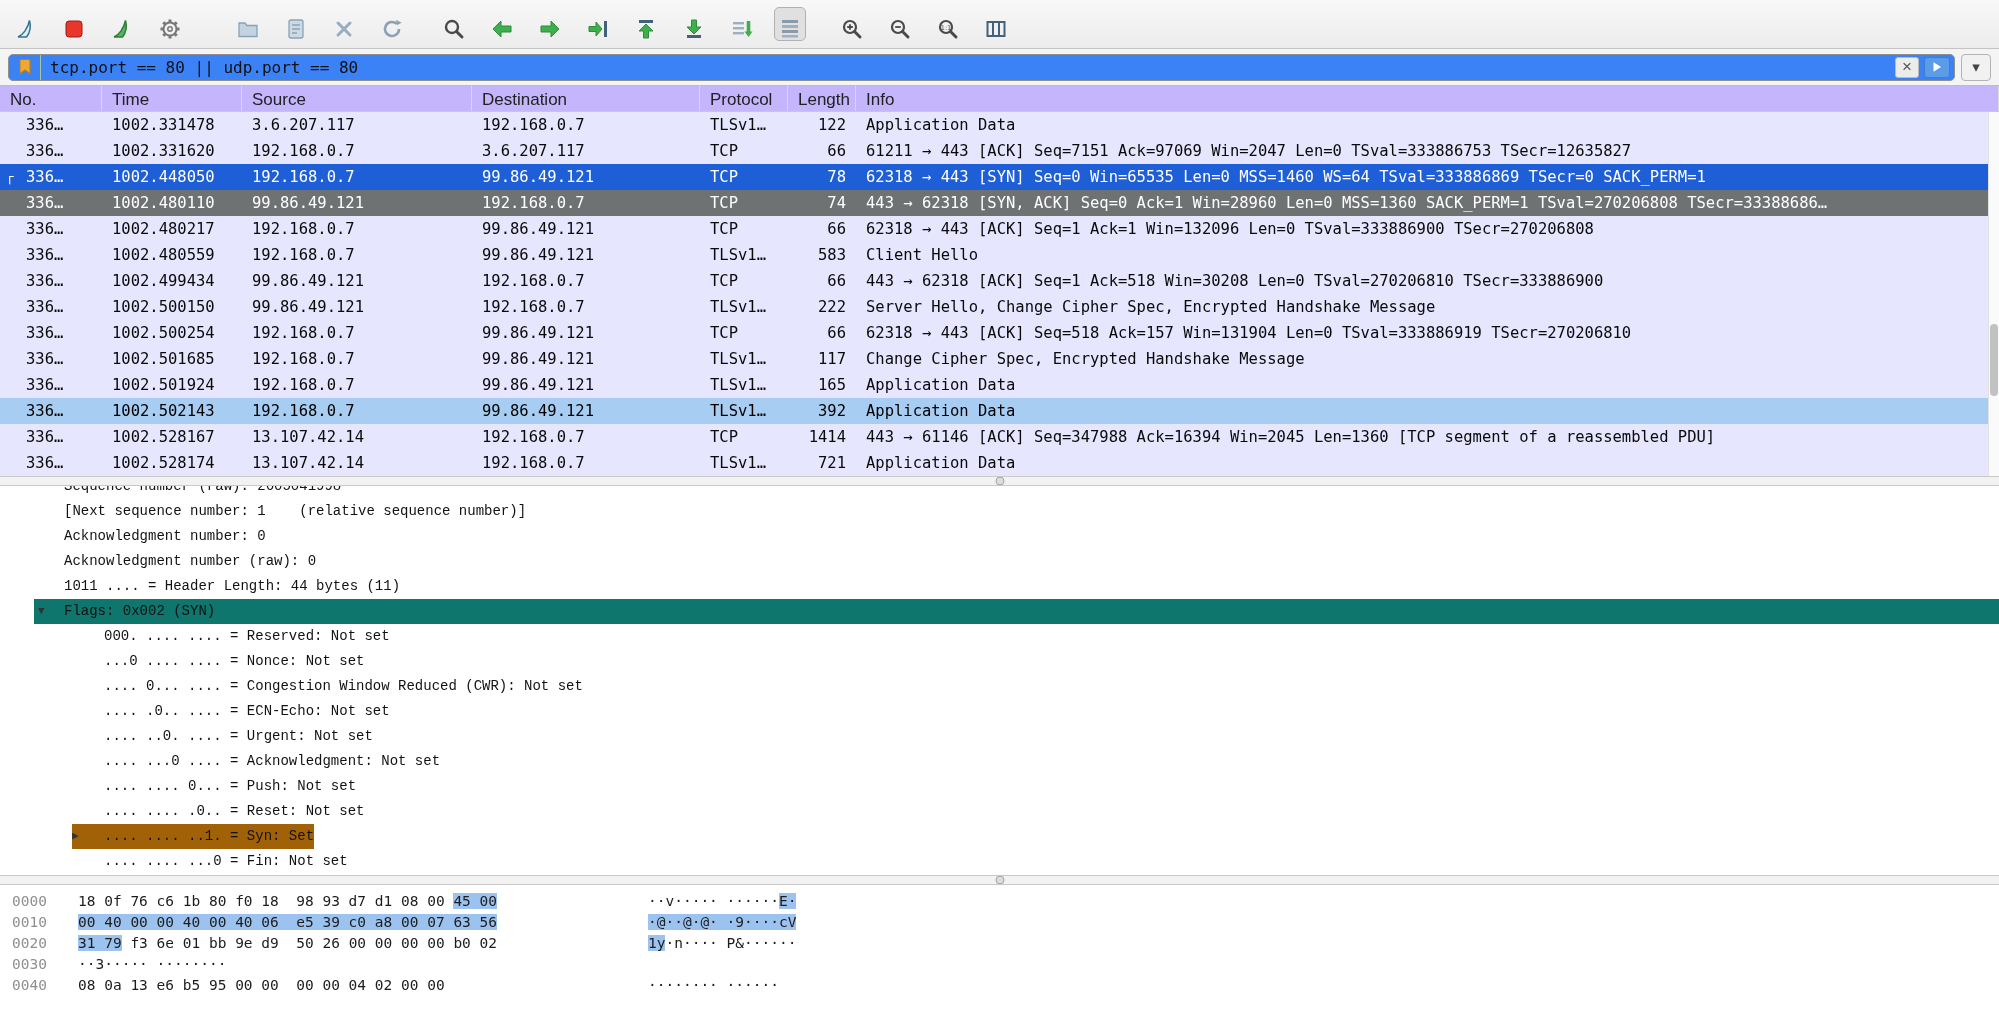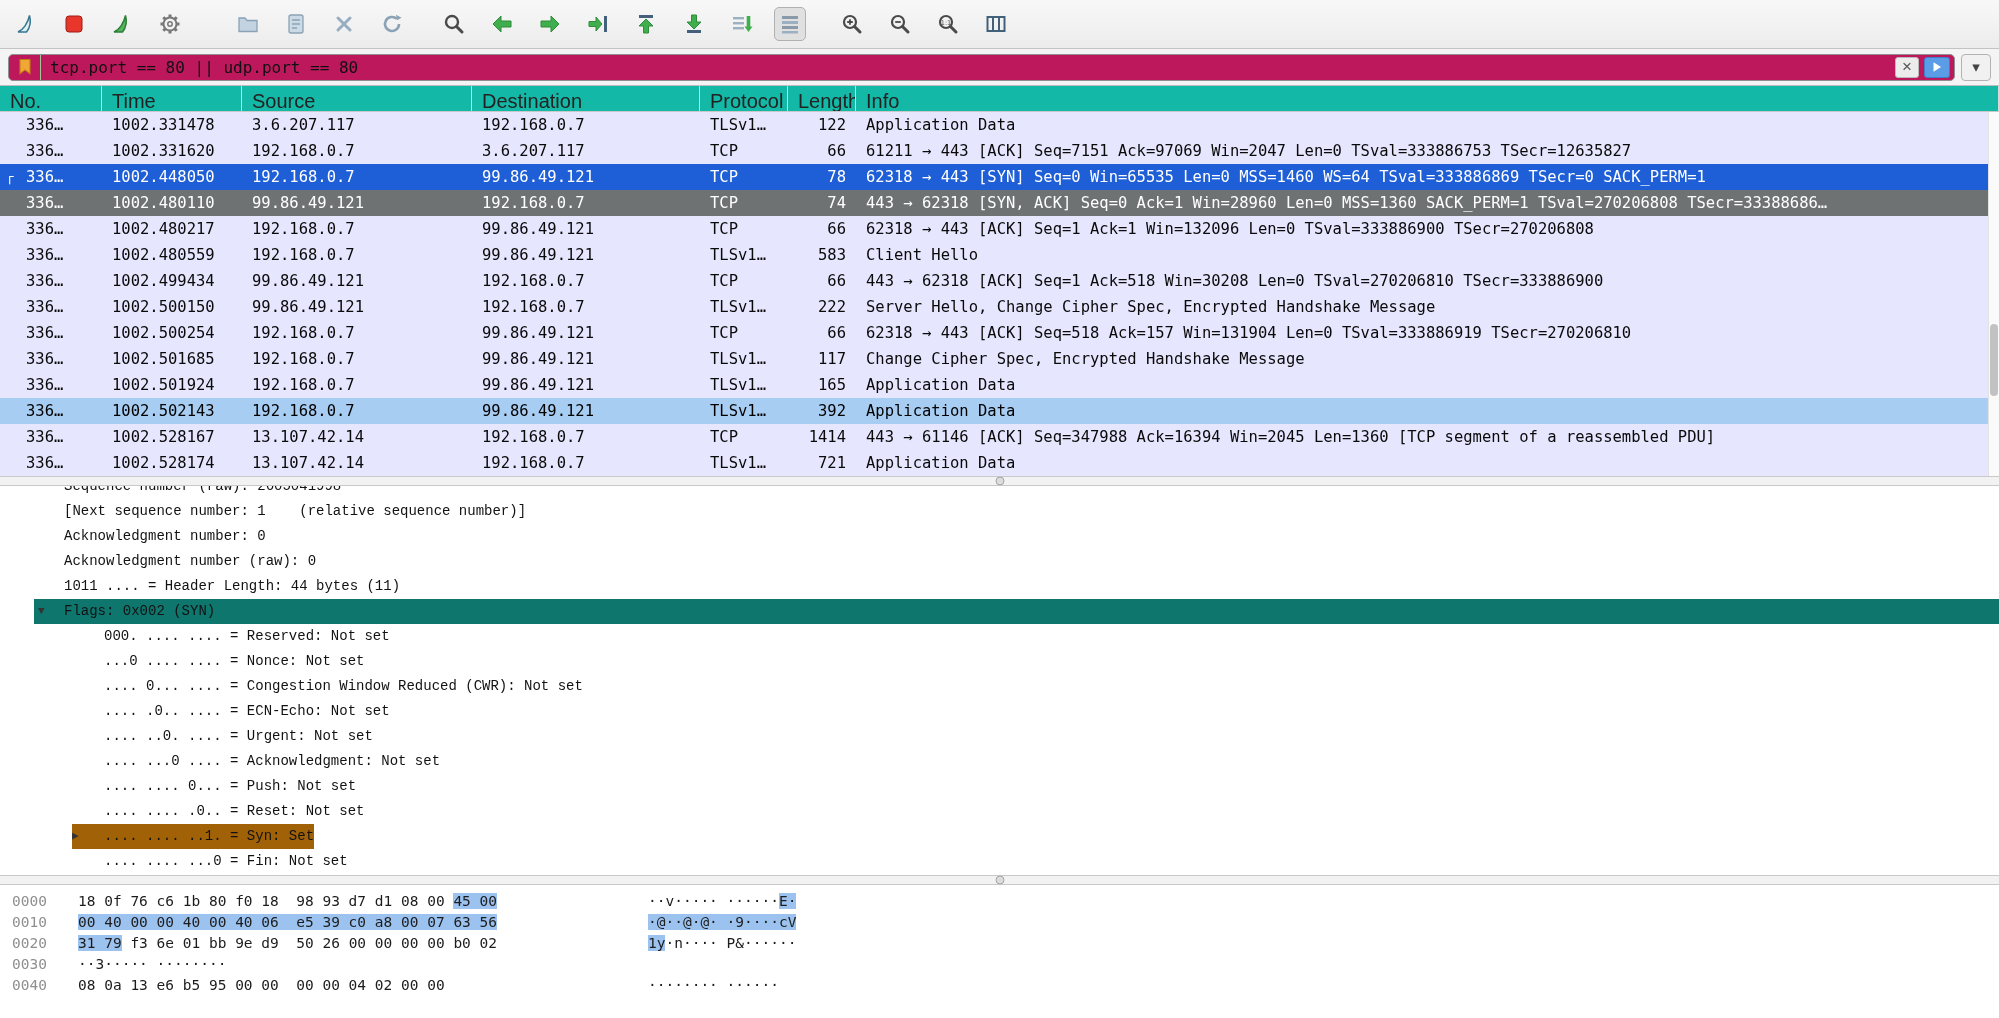--- a/index.html
+++ b/index.html
@@ -4,48 +4,48 @@
 <style>
   * { box-sizing: border-box; margin: 0; padding: 0; }
   html,body { width:1999px; height:1018px; overflow:hidden; background:#fff;
               font-family:"Liberation Sans", sans-serif; }
 
   
   .toolbar { height:49px; background:linear-gradient(#f8f8f8,#ececec);
              border-bottom:1px solid #c3c3c3; display:flex; align-items:center;
              padding-left:10px; }
   .tb-btn { width:32px; height:34px; margin-right:16px; display:flex;
-            align-items:center; justify-content:center; border-radius:5px; flex:none; }
+            align-items:flex-end; justify-content:center; border-radius:5px; flex:none; }
   .tb-btn.active { background:#e0e0e0; border:1px solid #b1b1b1; }
   .tb-sp1 { width:30px; flex:none; } .tb-sp2 { width:14px; flex:none; }
 
   
   .filterbar { height:37px; background:#f4f4f4; border-bottom:1px solid #bdbdbd;
                display:flex; align-items:center; padding:0 8px; gap:6px; }
-  .filter-field { flex:1; height:27px; background:#be185d; border:1px solid #8f8f8f;
+  .filter-field { flex:1; height:27px; background:#3b82f6; border:1px solid #8f8f8f;
                   border-radius:5px; display:flex; align-items:center; overflow:hidden; }
   .bookmark-btn { width:32px; height:100%; display:flex; align-items:center;
                   justify-content:center; border-right:1px solid #a5c69a; flex:none; }
   .filter-text { flex:1; font-family:"DejaVu Sans Mono", monospace; font-size:16px;
                  color:#101010; padding-left:9px; white-space:nowrap; overflow:hidden; }
   .filter-clear { width:24px; height:21px; background:#ececec; border:1px solid #bbb;
                   border-radius:3px; color:#555; font-size:17px; line-height:18px;
                   text-align:center; margin-right:5px; flex:none; }
   .filter-apply { width:26px; height:21px; background:#5b9ce6; border:1px solid #3e7fc9;
                   border-radius:3px; display:flex; align-items:center; justify-content:center;
                   margin-right:4px; flex:none; }
   .filter-drop { width:30px; height:27px; background:#f1f1f1; border:1px solid #b3b3b3;
                  border-radius:4px; color:#444; font-size:15px; display:flex;
                  align-items:center; justify-content:center; flex:none; }
 
   
   .pl { position:relative; }
   .grid-cols { display:grid; grid-template-columns:102px 140px 230px 228px 88px 68px 1fr; }
-  .pl-header { height:26px; background:#14b8a6; border-bottom:1px solid #c9c9c9;
-               font-size:20px; color:#222; }
+  .pl-header { height:26px; background:#c4b5fd; border-bottom:1px solid #c9c9c9;
+               font-size:17px; color:#222; }
   .pl-header > div { padding:4px 0 0 10px; border-right:1px solid #d9d9d9;
                      white-space:nowrap; overflow:hidden; }
   .pl-row { height:26px; line-height:26px; font-family:"DejaVu Sans Mono",monospace;
             font-size:15.5px; color:#0a0a0a; background:#e7e6ff; }
   .pl-row > div { white-space:nowrap; overflow:hidden; padding-left:10px; }
   .no-cell { position:relative; padding-left:26px !important; }
   .mark { position:absolute; left:6px; top:0; font-size:13px; }
   .len-cell { text-align:right; padding-left:0 !important; padding-right:10px; }
   .pl-row.selected { background:#1e5ed6; color:#ffffff; }
   .pl-row.related  { background:#6f7273; color:#ffffff; }

